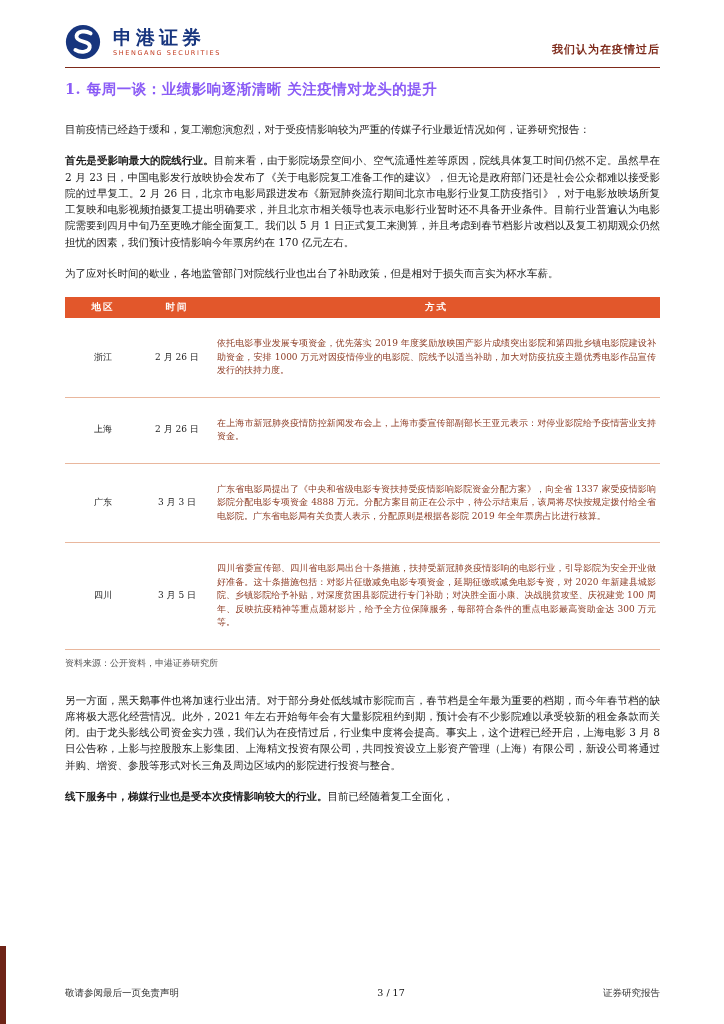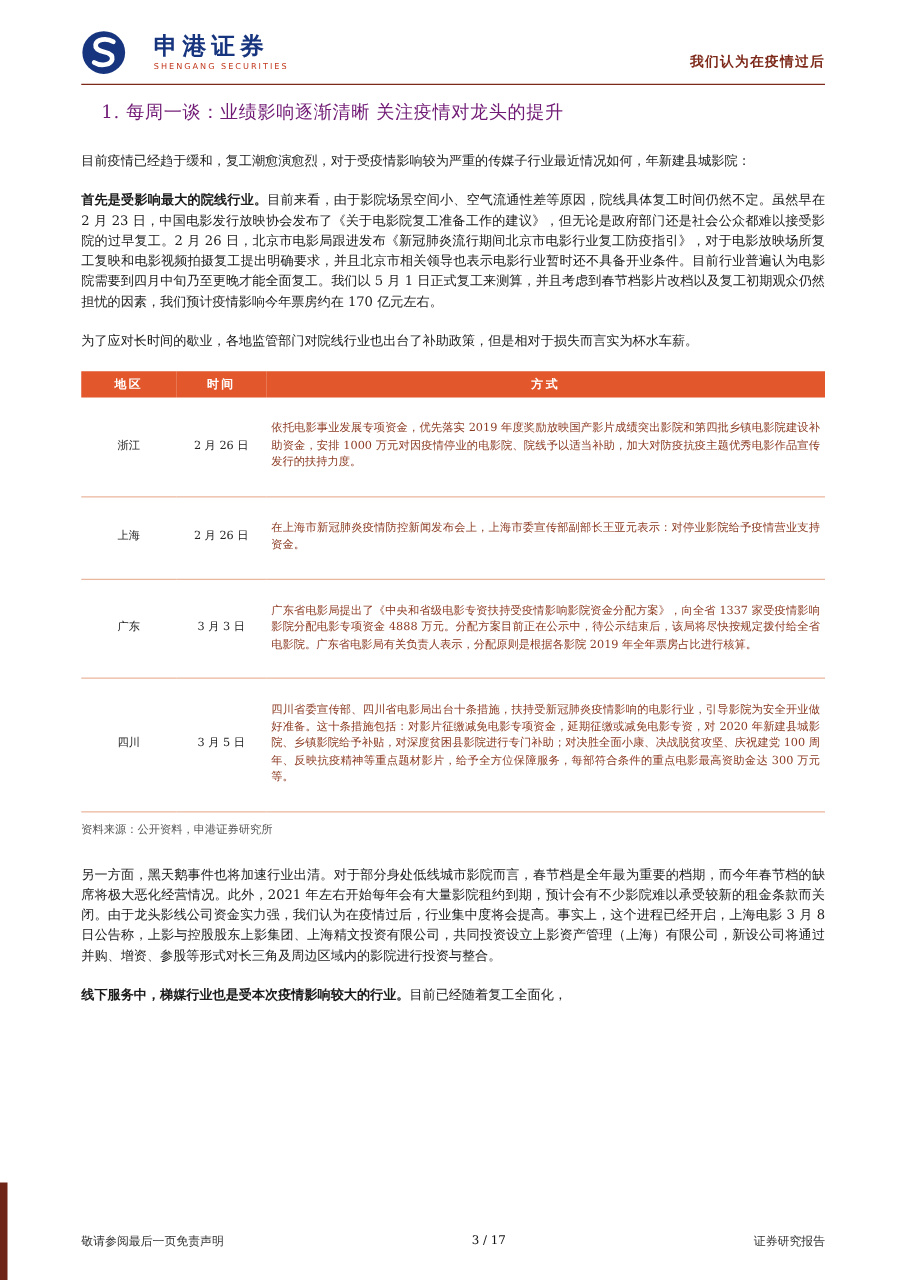--- a/index.html
+++ b/index.html
@@ -11,41 +11,41 @@
     position:relative;
     overflow:hidden;
   }
   .page{padding:24px 64px 0 65px;box-sizing:border-box;}
 
   
   .header{
     display:flex;justify-content:space-between;align-items:flex-end;
     padding-bottom:7px;border-bottom:1px solid #7e2a1a;
   }
-  .logo{display:flex;align-items:center;gap:22px;}
+  .logo{display:flex;align-items:center;gap:12px;}
   .logo-mark{width:36px;height:36px;flex:0 0 auto;}
   .logo-text{display:flex;flex-direction:column;}
   .logo-cn{
     font-family:"DejaVu Sans","Liberation Sans",sans-serif;
     font-size:19px;font-weight:bold;color:#17357e;letter-spacing:4px;line-height:1;
   }
   .logo-en{
     font-family:"DejaVu Sans","Liberation Sans",sans-serif;
     font-size:6.5px;color:#c23a1f;letter-spacing:1.6px;margin-top:3px;line-height:1;
   }
   .report-type{
     font-size:11px;font-weight:bold;color:#7e2a1a;padding-bottom:3px;letter-spacing:1px;
   }
 
   
   .content{margin-top:10px;}
   .indent{margin-left:153px;}
   .section-title{
-    font-size:14.5px;font-weight:normal;color:#701a75;
-    margin:12px 16px 22px;letter-spacing:0.5px;
+    font-size:14.5px;font-weight:bold;color:#8b5cf6;
+    margin:12px 0 22px;letter-spacing:0.5px;
   }
   .para{
     font-size:10.5px;line-height:1.55;text-align:justify;
     margin:0 0 15px;color:#1a1a1a;
   }
   .lead{font-weight:bold;}
 
   
   .table-block{margin-top:16px;}
   .table-caption{font-size:9.5px;font-weight:bold;color:#111;margin-bottom:4px;}
@@ -91,21 +91,21 @@
         <span class="logo-en">SHENGANG SECURITIES</span>
       </span>
     </div>
     <div class="report-type">我们认为在疫情过后</div>
   </div>
 
   <div class="content">
 
     <div class="section-title indent">1. 每周一谈：业绩影响逐渐清晰 关注疫情对龙头的提升</div>
 
-    <p class="para indent">目前疫情已经趋于缓和，复工潮愈演愈烈，对于受疫情影响较为严重的传媒子行业最近情况如何，年新建县城影院：</p>
+    <p class="para indent">目前疫情已经趋于缓和，复工潮愈演愈烈，对于受疫情影响较为严重的传媒子行业最近情况如何，证券研究报告：</p>
 
     <p class="para indent"><span class="lead">首先是受影响最大的院线行业。</span><span>目前来看，由于影院场景空间小、空气流通性差等原因，院线具体复工时间仍然不定。虽然早在 2 月 23 日，中国电影发行放映协会发布了《关于电影院复工准备工作的建议》，但无论是政府部门还是社会公众都难以接受影院的过早复工。2 月 26 日，北京市电影局跟进发布《新冠肺炎流行期间北京市电影行业复工防疫指引》，对于电影放映场所复工复映和电影视频拍摄复工提出明确要求，并且北京市相关领导也表示电影行业暂时还不具备开业条件。目前行业普遍认为电影院需要到四月中旬乃至更晚才能全面复工。我们以 5 月 1 日正式复工来测算，并且考虑到春节档影片改档以及复工初期观众仍然担忧的因素，我们预计疫情影响今年票房约在 170 亿元左右。</span></p>
 
     <p class="para indent">为了应对长时间的歇业，各地监管部门对院线行业也出台了补助政策，但是相对于损失而言实为杯水车薪。</p>
 
     <div class="table-block">
       <table class="policy-table">
         <colgroup>
             <col style="width:76px">
             <col style="width:72px">

